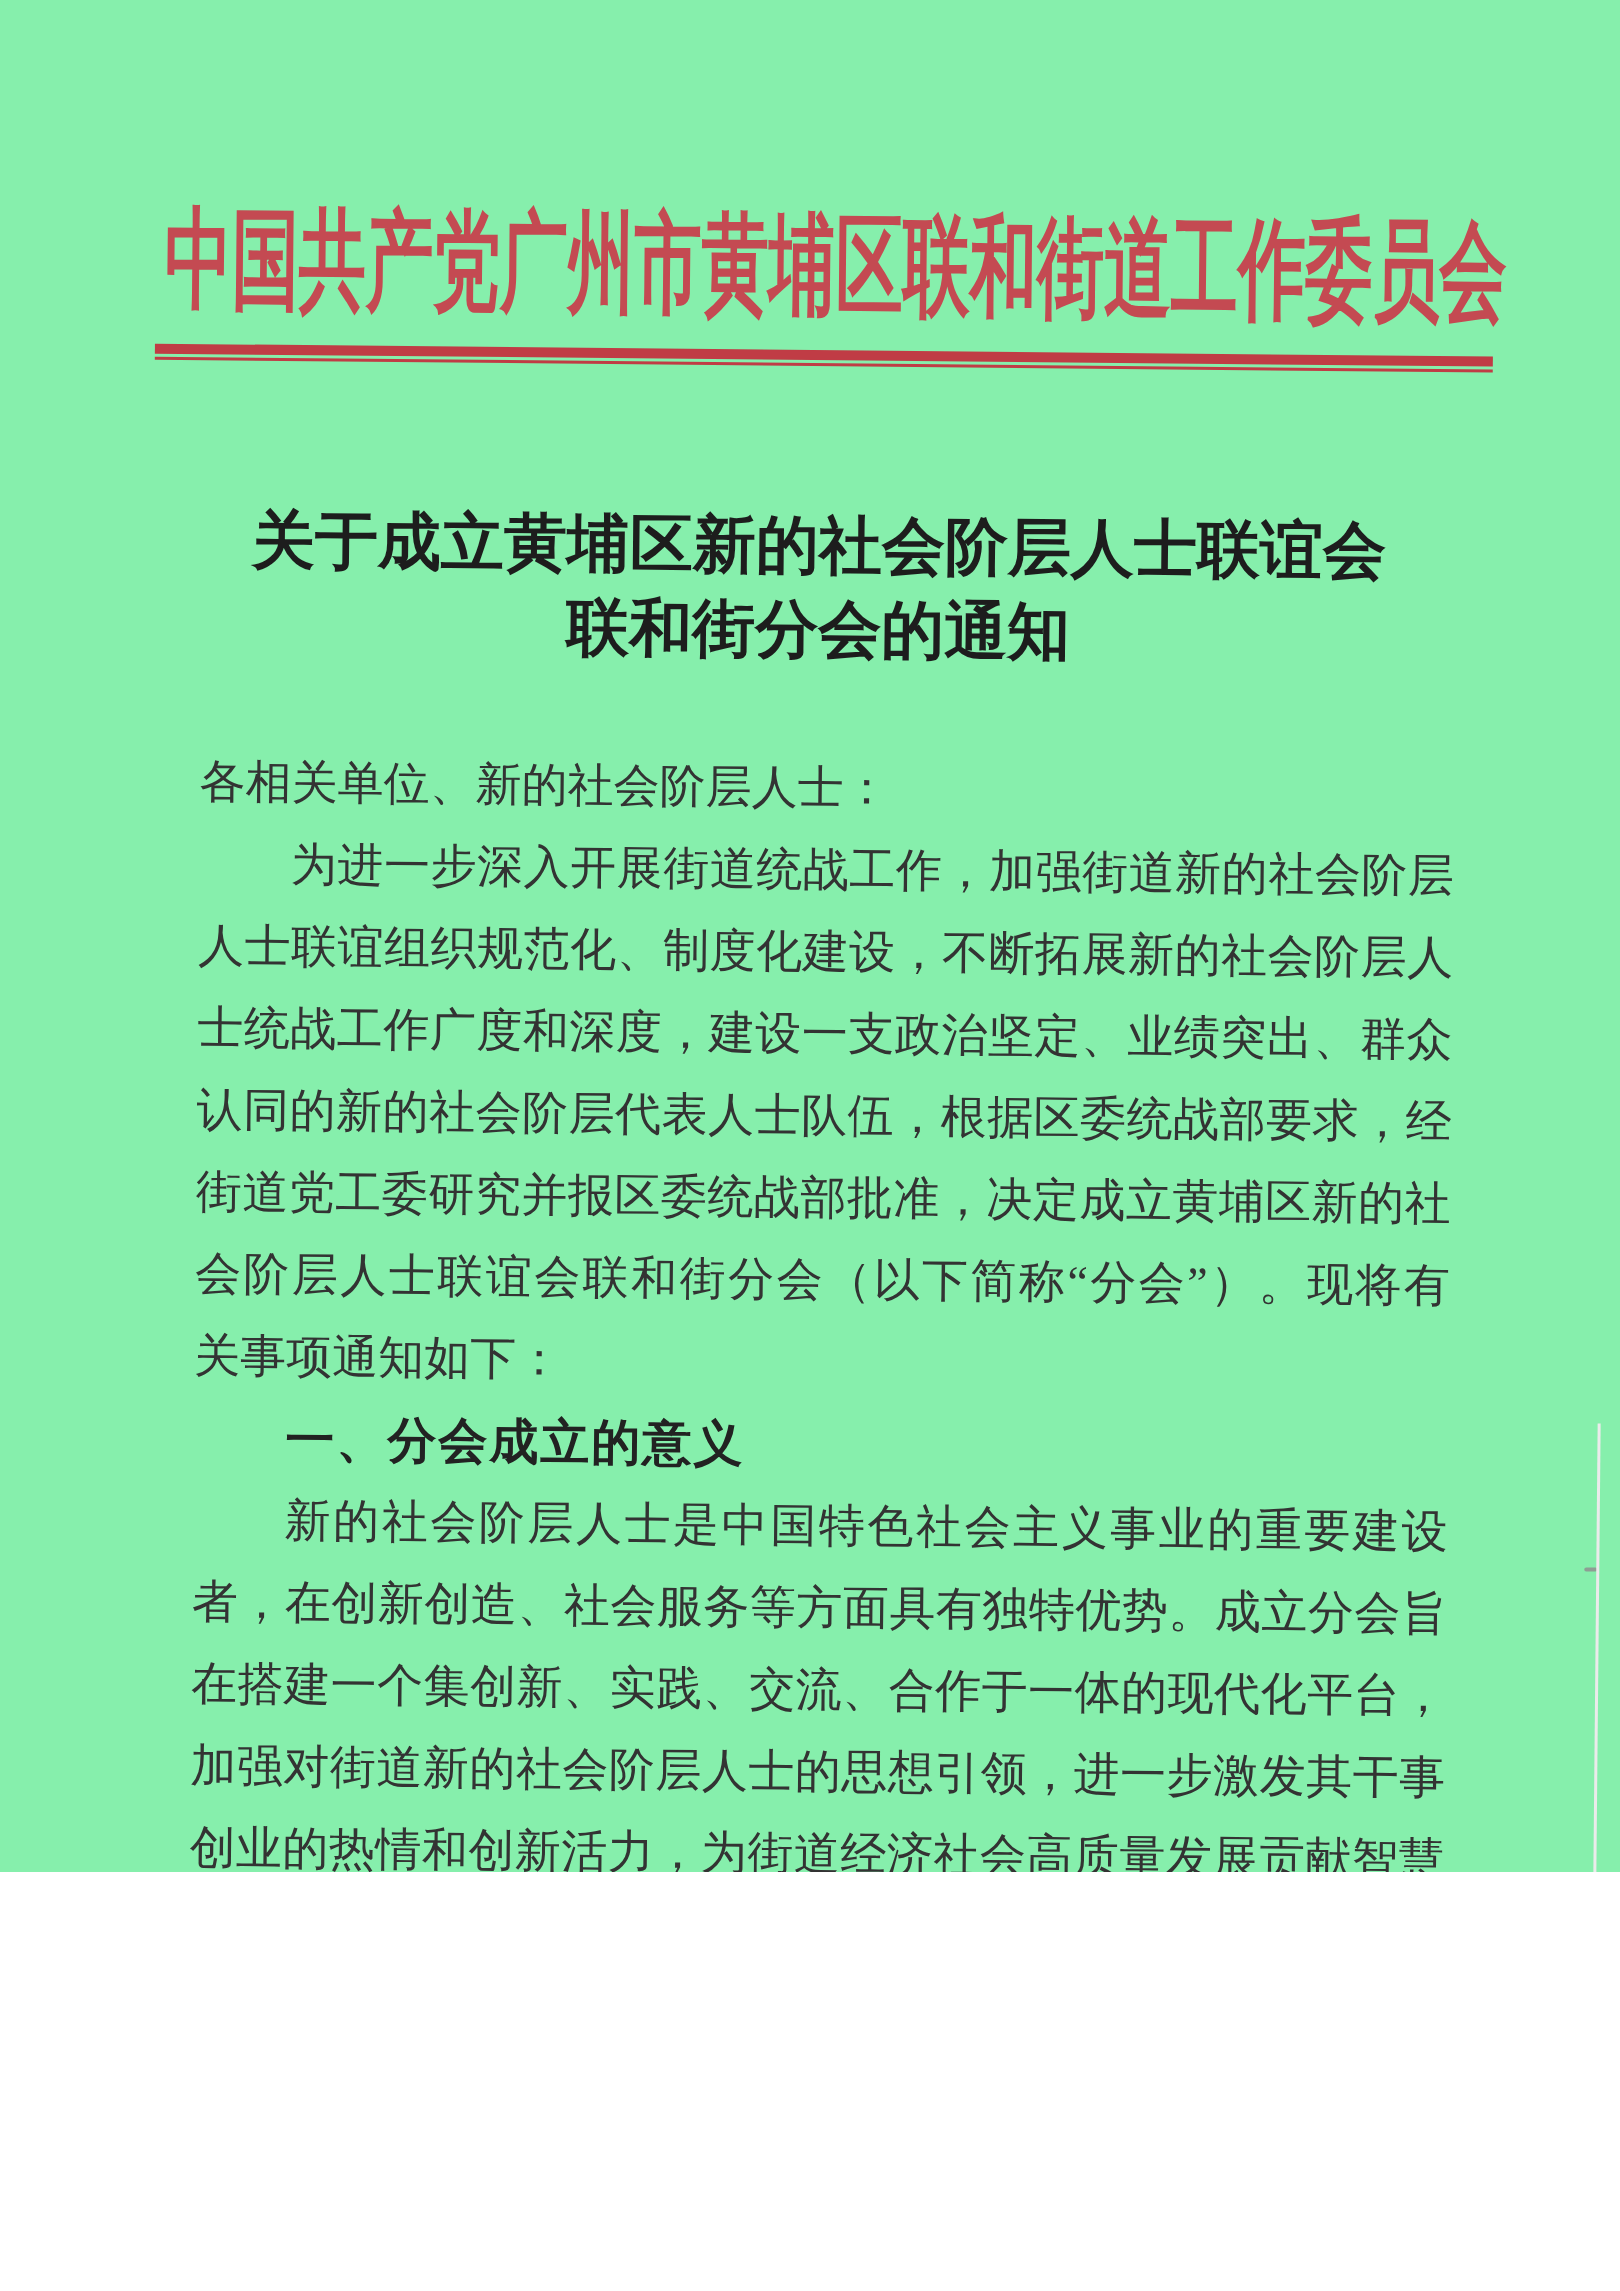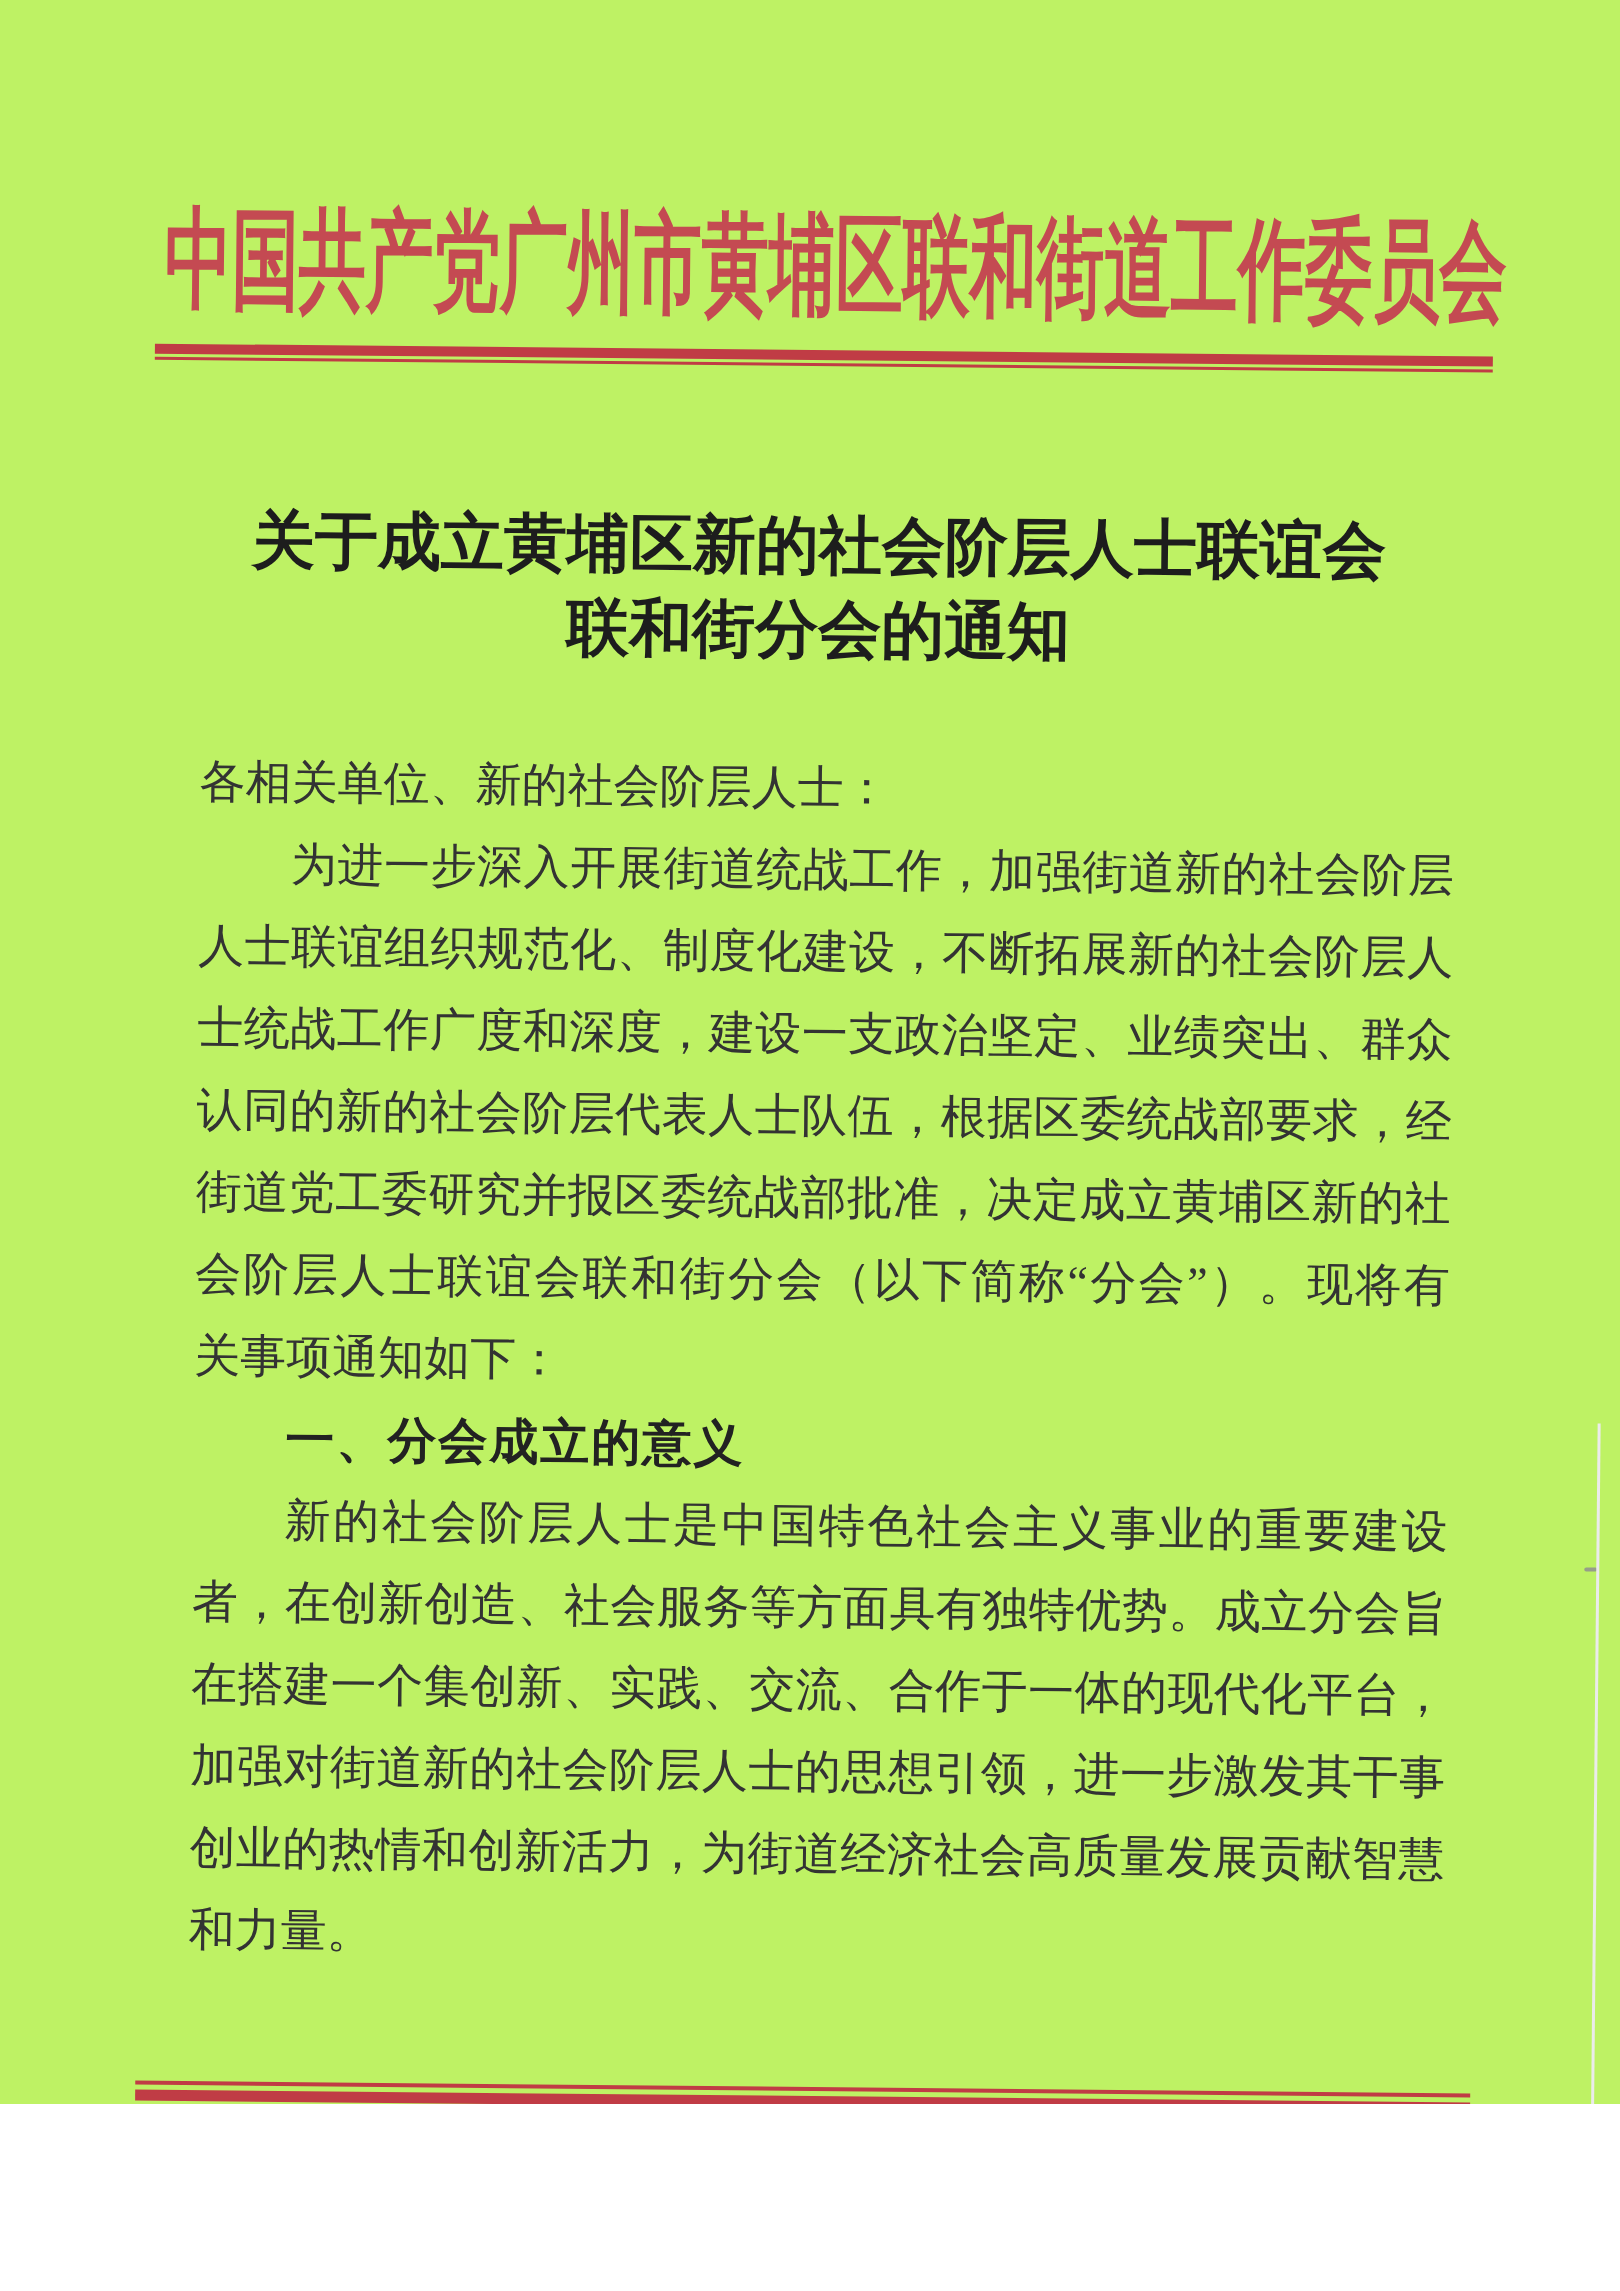--- a/index.html
+++ b/index.html
@@ -5,22 +5,22 @@
 <style>
   :root{
     --header-red:#c44a52;
     --rule-red:#c03c45;
     --title-text:#1d1d1d;
     --body-text:#333333;
   }
   html,body{margin:0;padding:0;background:#ffffff;}
   .page{
     position:relative;
-    width:1620px;height:2104px;
-    background:#bef264;
+    width:1620px;height:1872px;
+    background:#86efac;
     overflow:hidden;
     font-family:"Liberation Serif", serif;
   }
   
   .content{
     position:absolute;inset:0;
     transform:rotate(0.55deg);
     transform-origin:810px 1176px;
   }
 

